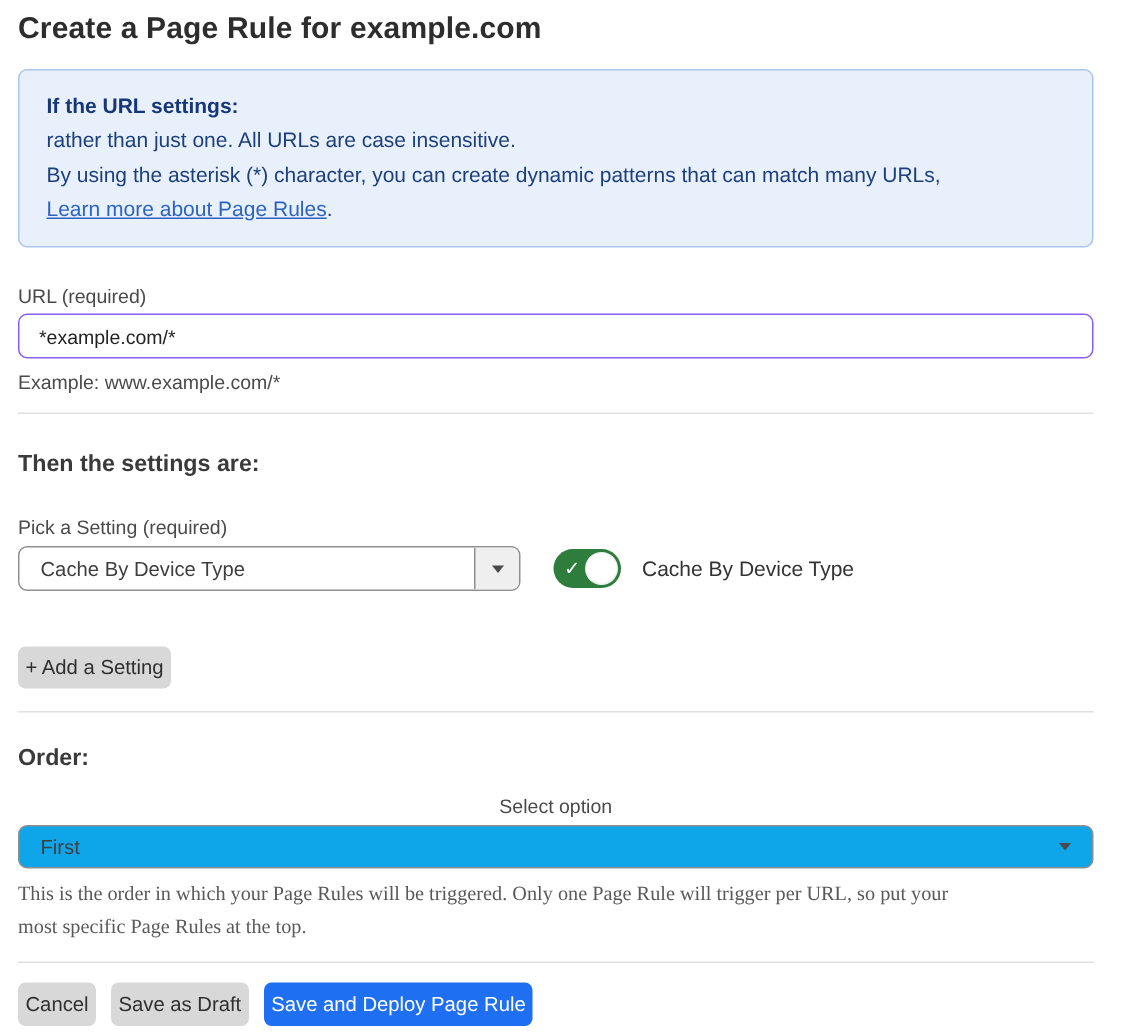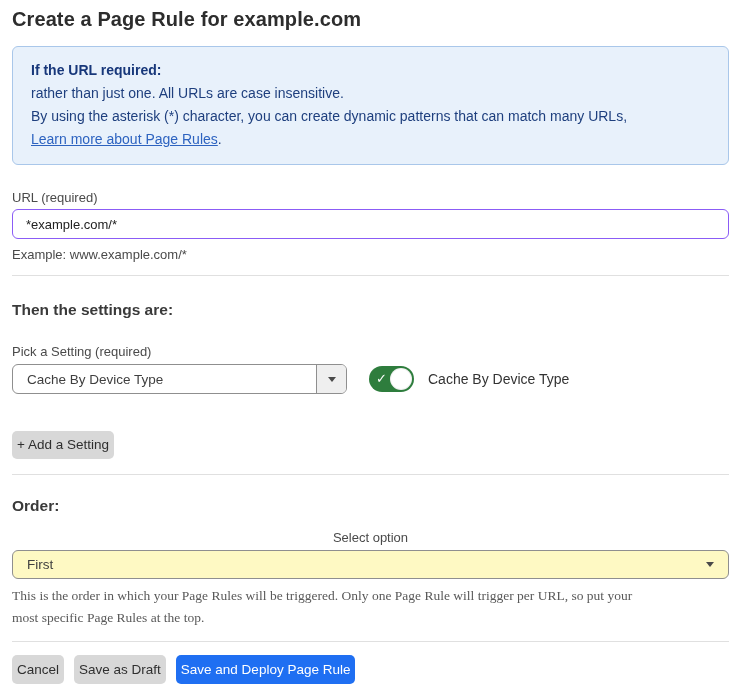--- a/index.html
+++ b/index.html
@@ -171,21 +171,21 @@
     color: #ffffff;
   }
   .add-setting-btn { margin-top: 37px; height: 28px; line-height: 28px; }
 
   .select-full {
     margin-top: 5px;
     width: 100%;
     height: 29px;
     border: 1px solid #8f8f8f;
     border-radius: 6px;
-    background: #fef9c3;
+    background: #0ea5e9;
     display: flex;
     align-items: center;
     cursor: pointer;
     position: relative;
   }
   .select-full .select-value {
     padding-left: 14px;
     font-size: 13.5px;
     color: #3f3f3f;
   }
@@ -206,21 +206,21 @@
   }
 </style>
 </head>
 <body>
 
 <div class="container">
 
   <h1 class="page-title">Create a Page Rule for example.com</h1>
 
   <div class="info-box">
-    <span class="info-line info-heading">If the URL required:</span>
+    <span class="info-line info-heading">If the URL settings:</span>
     <span class="info-line">rather than just one. All URLs are case insensitive.</span>
     <span class="info-line">By using the asterisk (*) character, you can create dynamic patterns that can match many URLs,</span>
     <span class="info-line"><a class="info-link">Learn more about Page Rules</a><span>.</span></span>
   </div>
 
   <label class="field-label">URL (required)</label>
   <input class="text-input" type="text" value="*example.com/*" style="">
   <div class="helper-text">Example: www.example.com/*</div>
 
   <hr class="divider">

